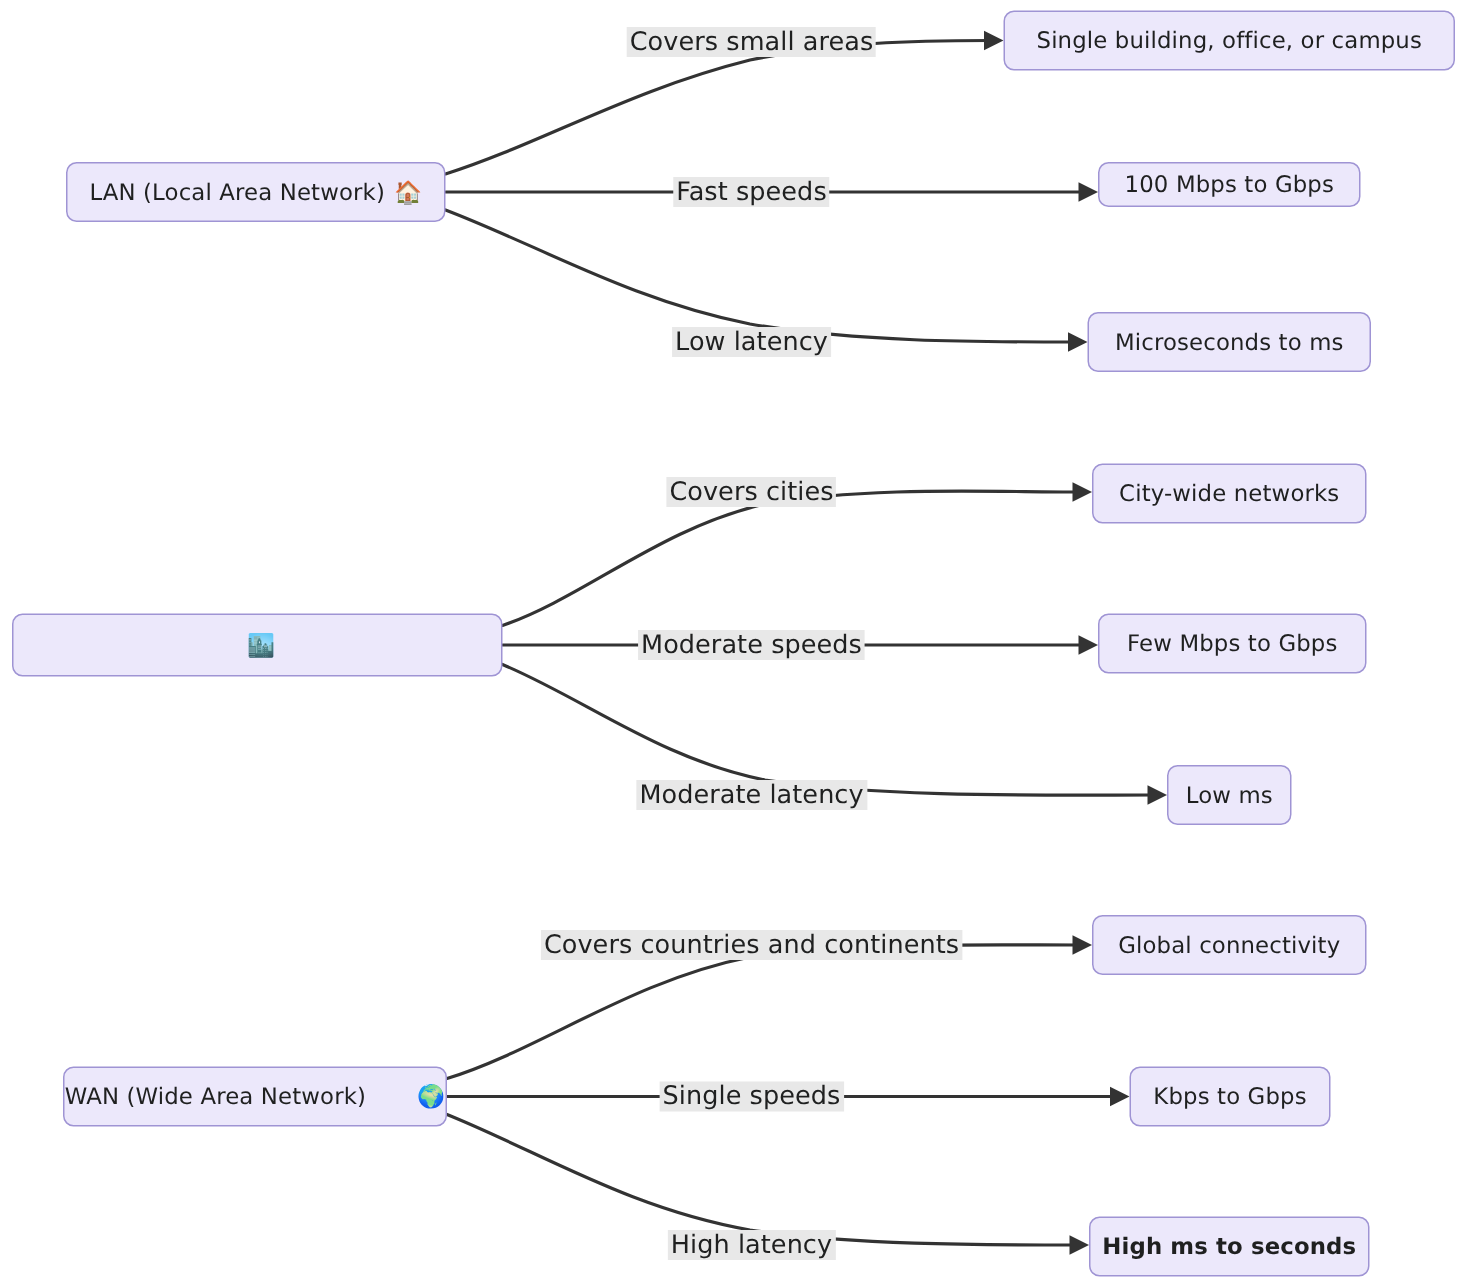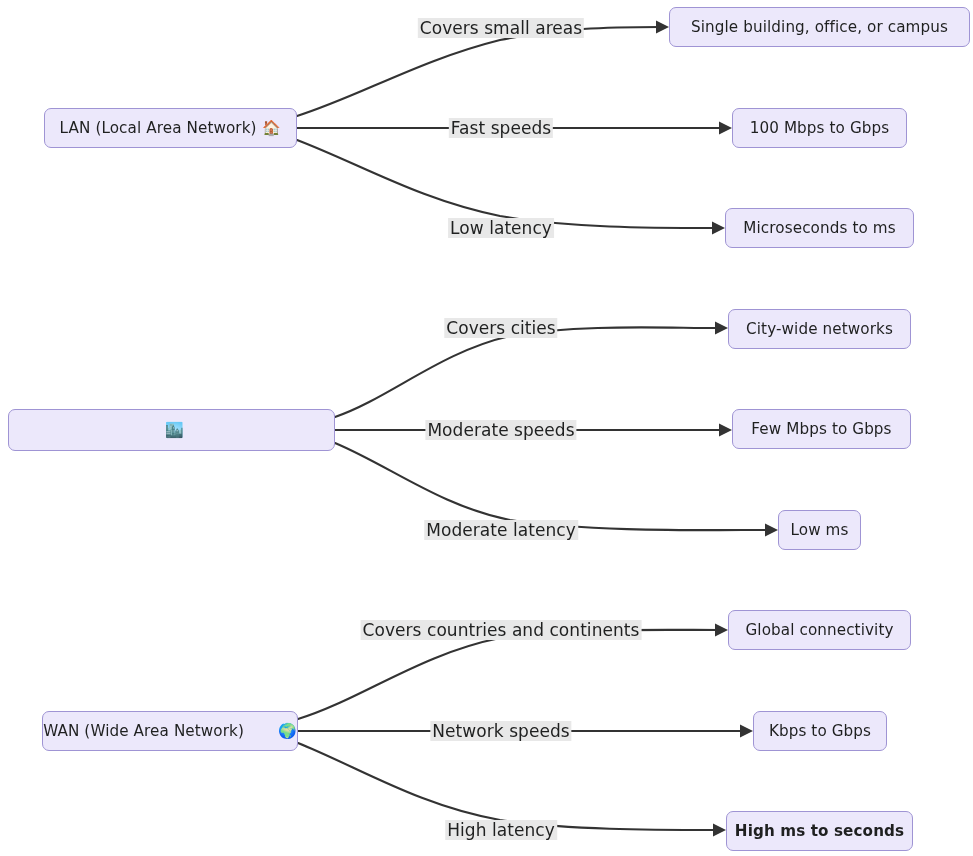--- a/index.html
+++ b/index.html
@@ -117,21 +117,21 @@
       </div>
       <div class="node-box" style="left: 42px; top: 711px; width: 256px; height: 40px; gap: 28px;">
         <span class="node-label">WAN (Wide Area Network)</span>
         <span class="node-emoji">🌍</span>
       </div>
     </div>
   <div id="leaf-nodes-layer">
       <div class="node-box" style="left: 669px; top: 7px; width: 301px; height: 40px;">
         <span class="node-label">Single building, office, or campus</span>
       </div>
-      <div class="node-box" style="left: 732px; top: 108px; width: 175px; height: 40px;">
+      <div class="node-box" style="left: 732px; top: 108px; width: 175px; height: 30px;">
         <span class="node-label">100 Mbps to Gbps</span>
       </div>
       <div class="node-box" style="left: 725px; top: 208px; width: 189px; height: 40px; padding-left: 13px;">
         <span class="node-label">Microseconds to ms</span>
       </div>
       <div class="node-box" style="left: 728px; top: 309px; width: 183px; height: 40px;">
         <span class="node-label">City-wide networks</span>
       </div>
       <div class="node-box" style="left: 732px; top: 409px; width: 179px; height: 40px;">
         <span class="node-label">Few Mbps to Gbps</span>
@@ -150,17 +150,17 @@
       </div>
     </div>
   <div id="edge-labels-layer">
       <div class="edge-label" style="left: 501px; top: 28px;">Covers small areas</div>
       <div class="edge-label" style="left: 501px; top: 128px;">Fast speeds</div>
       <div class="edge-label" style="left: 501px; top: 228px;">Low latency</div>
       <div class="edge-label" style="left: 501px; top: 328px;">Covers cities</div>
       <div class="edge-label" style="left: 501px; top: 430px;">Moderate speeds</div>
       <div class="edge-label" style="left: 501px; top: 530px;">Moderate latency</div>
       <div class="edge-label" style="left: 501px; top: 630px;">Covers countries and continents</div>
-      <div class="edge-label" style="left: 501px; top: 731px;">Network speeds</div>
+      <div class="edge-label" style="left: 501px; top: 731px;">Single speeds</div>
       <div class="edge-label" style="left: 501px; top: 830px;">High latency</div>
     </div>
 
 </div>
 
 </body></html>

